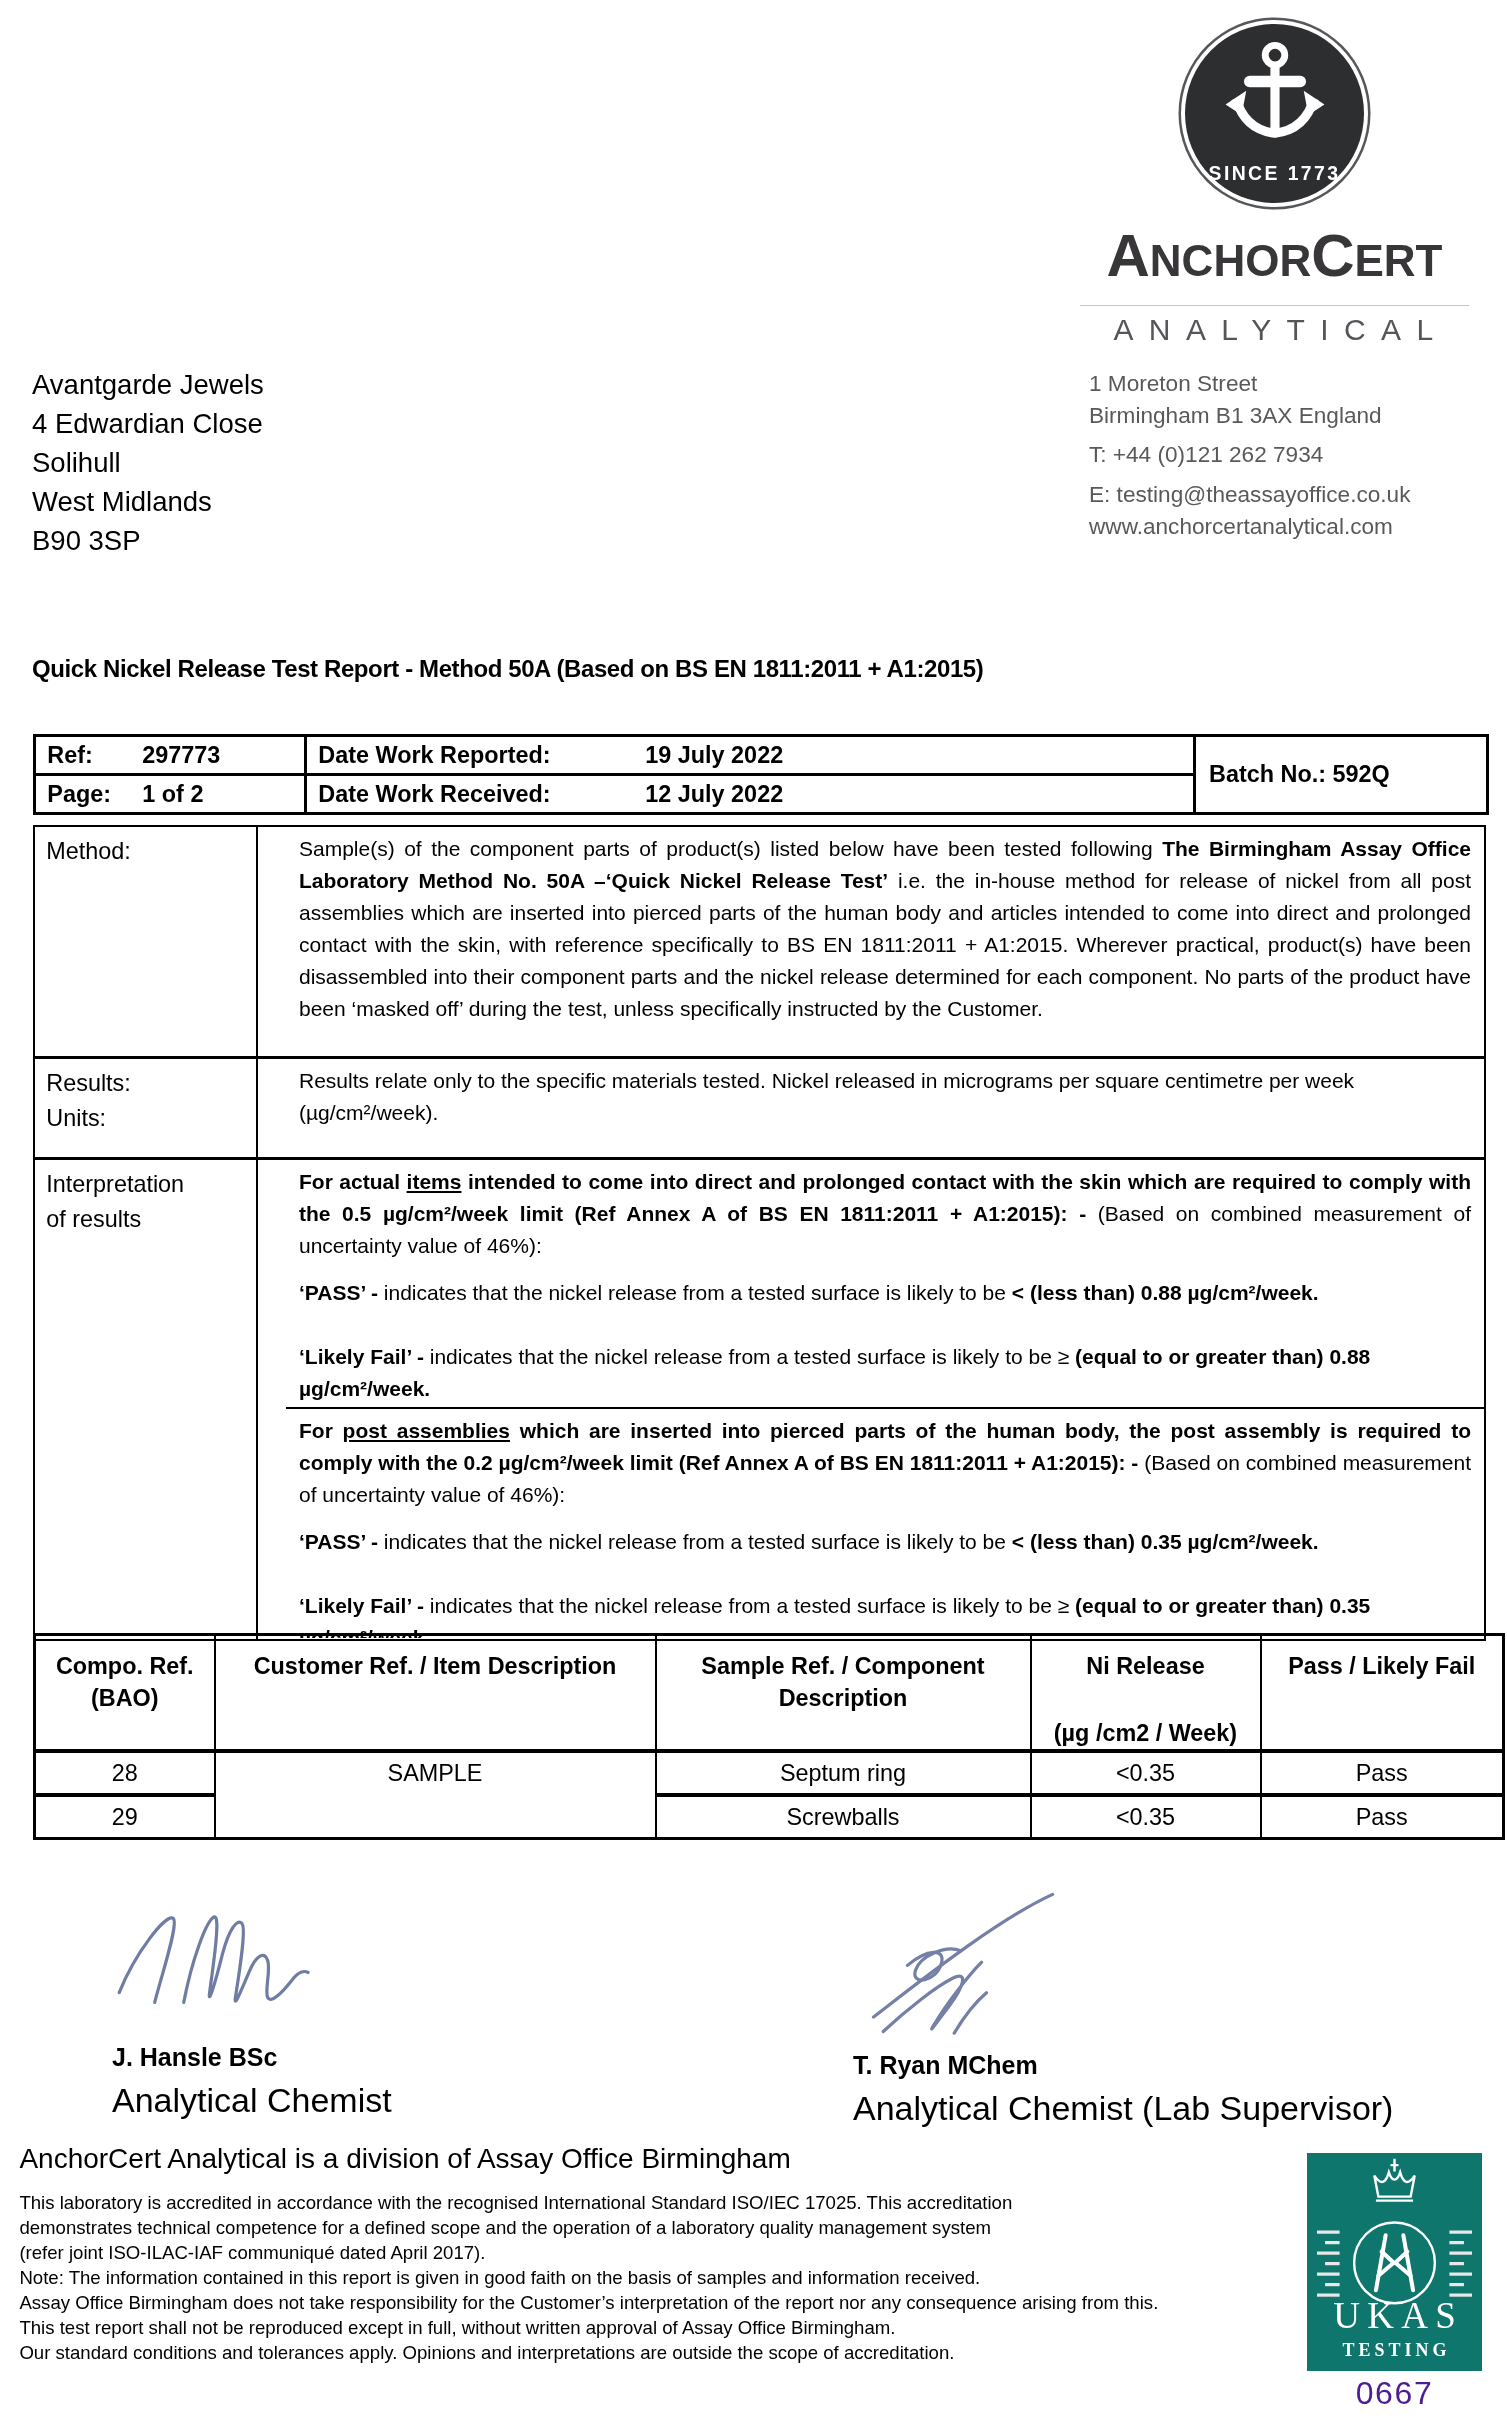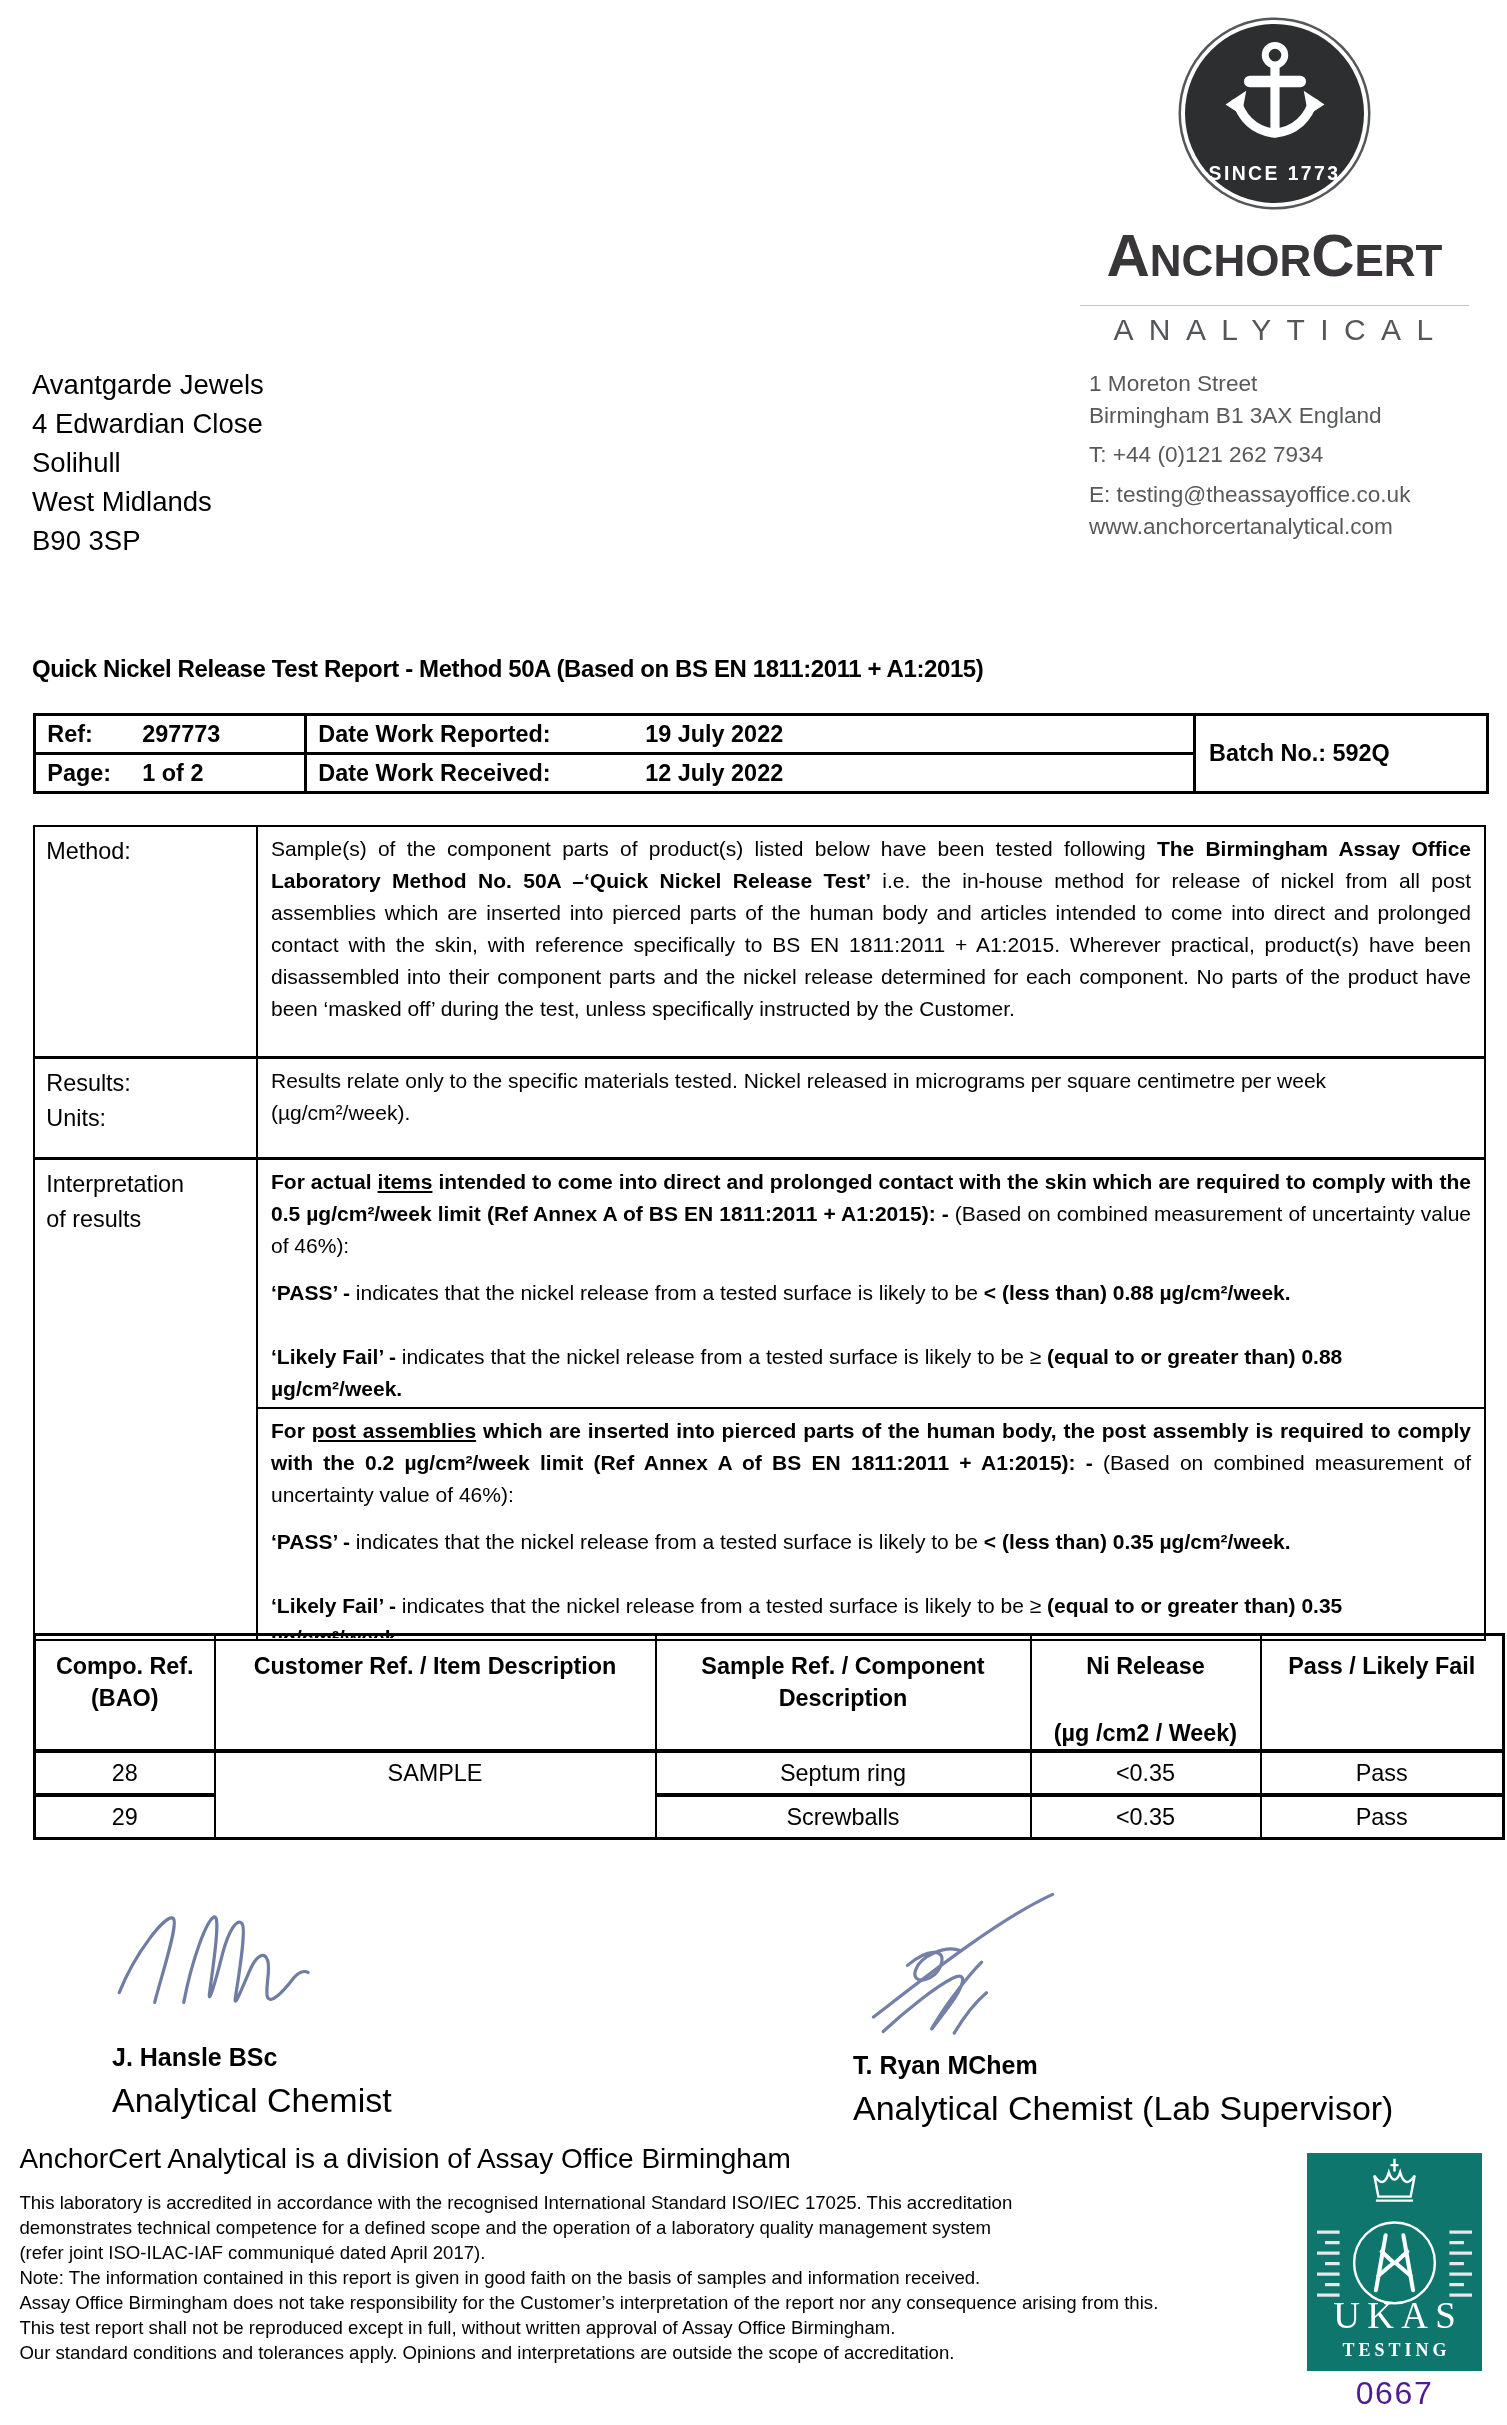--- a/index.html
+++ b/index.html
@@ -23,36 +23,36 @@
   
   .recipient{position:absolute;left:32px;top:365px;font-size:27.5px;line-height:39px;}
   .contact{position:absolute;left:1089px;top:368px;width:372px;
            color:#58595b;font-size:22.6px;line-height:32px;}
   .contact .gap{margin-top:7.3px;}
 
   
   .title{position:absolute;left:32px;top:655px;font-size:24px;font-weight:bold;letter-spacing:-0.4px;}
 
   
-  .ref-table{position:absolute;left:33px;top:713px;width:1453px;border-collapse:collapse;table-layout:fixed;}
+  .ref-table{position:absolute;left:33px;top:734px;width:1453px;border-collapse:collapse;table-layout:fixed;}
   .ref-table td{border:3.2px solid #000;font-weight:bold;font-size:23.4px;height:36px;padding:0;}
   .cellflex{display:flex;align-items:center;padding-left:11.3px;}
   .cellflex .lab{width:95px;}
   .cellflex.wide .lab{width:327px;}
   .batch-cell{padding-left:13px !important;}
 
   
   .main-box{position:absolute;left:33px;top:825px;width:1453px;border:2.4px solid #000;box-sizing:border-box;}
   .mrow{display:flex;box-sizing:border-box;}
   .row-method{height:229px;}
   .row-results{height:101px;border-top:3.2px solid #000;}
   .row-interp{height:482px;border-top:3.2px solid #000;}
   .label-col{flex:0 0 221px;box-sizing:border-box;padding:6.5px 0 0 11.3px;font-weight:normal;
              font-size:23.4px;line-height:35px;overflow:hidden;}
-  .content-col{flex:1;border-left:2.4px solid #000;box-sizing:border-box;overflow:hidden;}
+  .content-col{flex:1;border-left:2.4px solid #000;box-sizing:border-box;overflow:hidden;padding-left:28px;}
   .body-text{margin:0;padding:5.7px 13px 0;font-size:21px;line-height:32px;}
   .just{text-align:justify;}
   .isec1{height:247px;box-sizing:border-box;overflow:hidden;}
   .isec2{height:231px;box-sizing:border-box;border-top:2.4px solid #000;overflow:hidden;}
   .p-pass{margin-top:9.7px;}
   .p-fail{margin-top:26px;}
 
   
   .results-table{position:absolute;left:33px;top:1633px;width:1469px;border-collapse:collapse;
                  table-layout:fixed;font-size:23.4px;text-align:center;}

